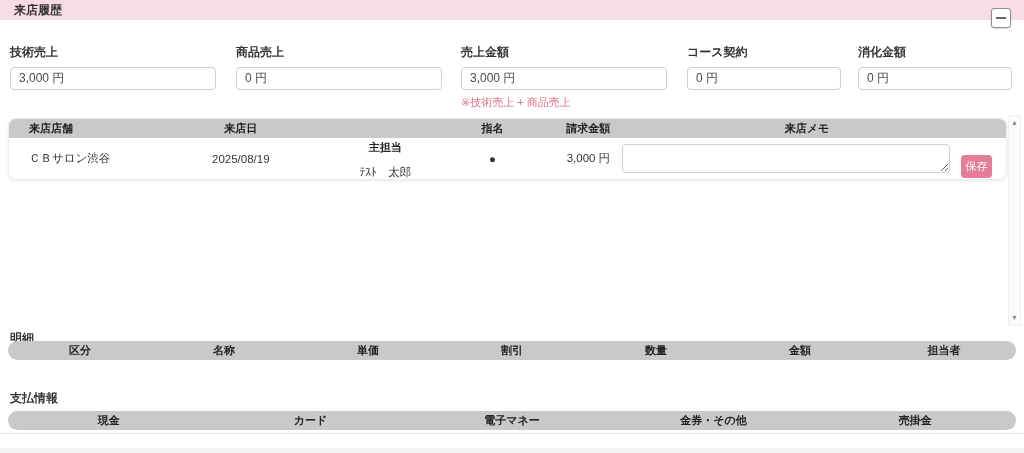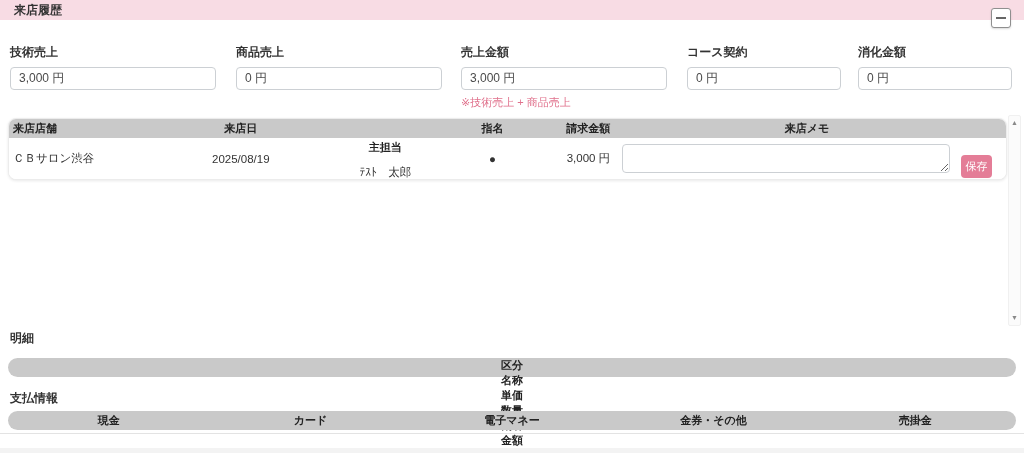--- a/index.html
+++ b/index.html
@@ -34,21 +34,21 @@
   .scroll-area { position:absolute; top:114px; left:0; width:1024px; height:214px; }
   .visit-card { position:absolute; left:8px; top:4px; width:999px; height:62px;
     background:#fff; border:1px solid #ececec; border-radius:8px;
     box-shadow:0 1px 3px rgba(0,0,0,.09); overflow:hidden; }
   .vt-header { display:flex; height:19px; background:#c9c9c9; }
   .vt-header .hcell { display:flex; align-items:center; justify-content:center;
     font-size:11px; font-weight:bold; color:#222; }
   .vt-row { display:flex; height:41px; align-items:center; background:#fff; }
   .vt-row .cell { font-size:11.5px; color:#333; display:flex; align-items:center;
     justify-content:center; }
-  .c-store { width:15.5%; justify-content:flex-start !important; padding-left:4px; }
+  .c-store { width:15.5%; justify-content:flex-start !important; padding-left:20px; }
   .c-date  { width:15.5%; }
   .c-staff { width:13.5%;margin-top:28px; }
   .c-nom   { width:8%; }
   .c-amt   { width:9%;  justify-content:flex-end !important; padding-right:12px; }
   .c-memo  { width:38.5%; justify-content:flex-start !important; gap:11px; padding-right:14px; }
   .dot { font-size:9px; color:#000; }
   .memo-area { flex:1; height:29px; border:1px solid #ccd0d4; border-radius:4px;
     resize:both; font-size:12px; padding:4px 6px; color:#333;
     font-family:"Liberation Sans","DejaVu Sans",sans-serif; }
   .save-btn { width:31px; height:23px; background:#e47d97; color:#fff; border:none;
@@ -61,21 +61,21 @@
     display:flex; flex-direction:column; justify-content:space-between;
     align-items:center; }
   .vscroll .arrow { font-size:7px; color:#888; line-height:10px; padding:2px 0; cursor:pointer; }
 
   
   .section-label { position:absolute; left:10px; font-size:12px; font-weight:700; color:#333; }
   .lbl-detail  { top:330px; }
   .lbl-payment { top:390px; }
   .pill { position:absolute; left:8px; right:8px; height:19px; background:#c9c9c9;
     border-radius:10px; display:flex; }
-  .pill-detail  { top:358px;flex-direction:column; }
+  .pill-detail  { top:341px; }
   .pill-payment { top:411px; }
   .pill .pcell { flex:1; display:flex; align-items:center; justify-content:center;
     font-size:11px; font-weight:bold; color:#222; }
 
   .bottom-line  { position:absolute; top:433px; left:0; width:1024px; height:1px; background:#e3e3e3; }
   .footer-strip { position:absolute; top:448px; left:0; width:1024px; height:5px; background:#f3f3f3; }
 </style>
 </head>
 <body>
 
@@ -136,22 +136,22 @@
       <span class="arrow">▲</span>
       <span class="arrow">▼</span>
     </div>
   </div>
 
   <div class="section-label lbl-detail">明細</div>
   <div class="pill pill-detail">
     <div class="pcell">区分</div>
     <div class="pcell">名称</div>
     <div class="pcell">単価</div>
+    <div class="pcell">割引</div>
     <div class="pcell">数量</div>
-    <div class="pcell">割引</div>
     <div class="pcell">金額</div>
     <div class="pcell">担当者</div>
   </div>
 
   <div class="section-label lbl-payment">支払情報</div>
   <div class="pill pill-payment">
     <div class="pcell">現金</div>
     <div class="pcell">カード</div>
     <div class="pcell">電子マネー</div>
     <div class="pcell">金券・その他</div>

